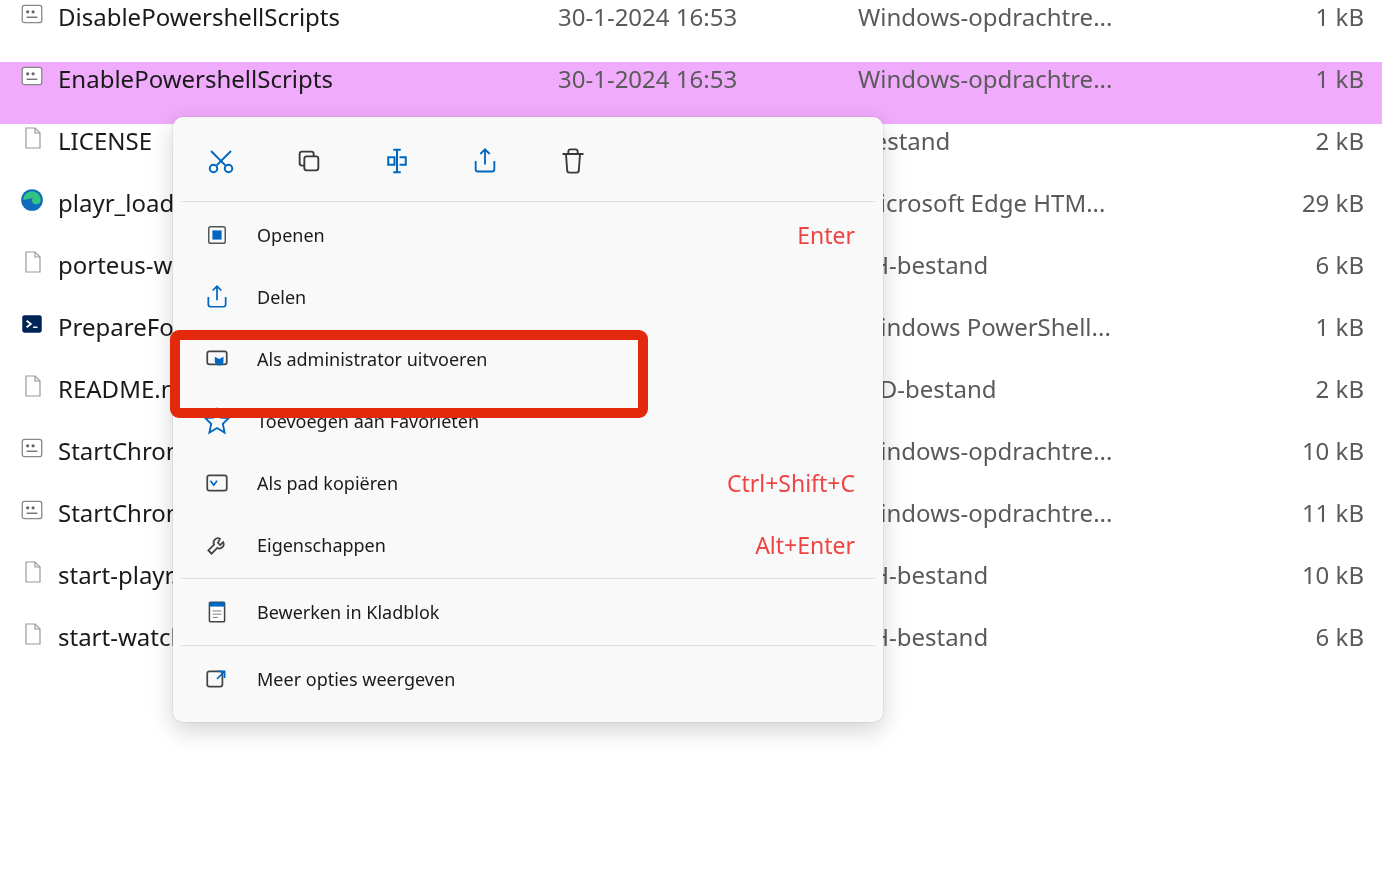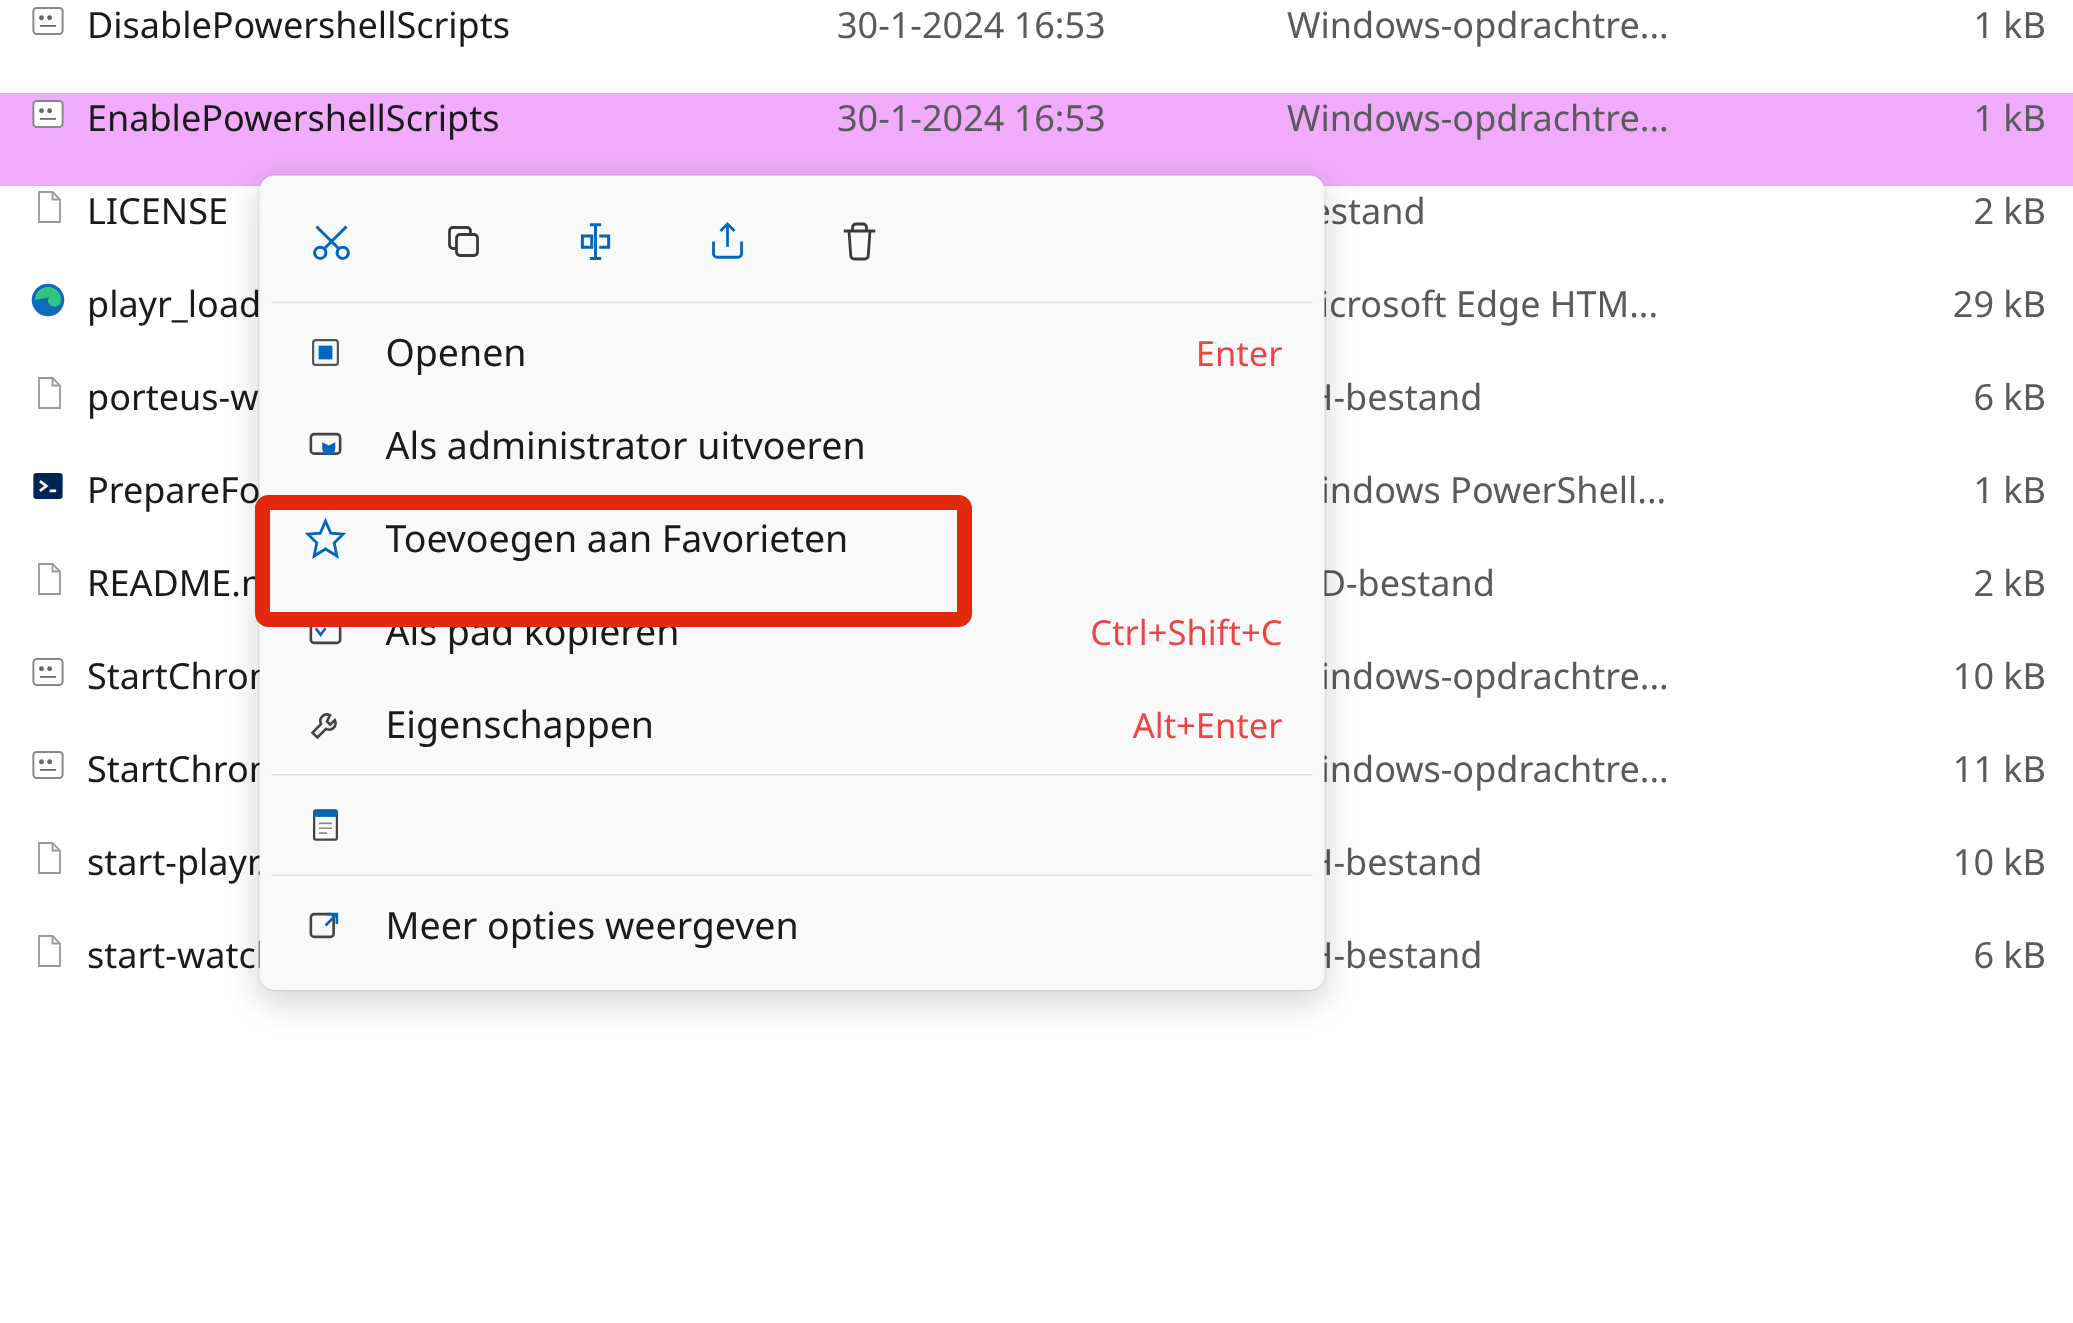--- a/index.html
+++ b/index.html
@@ -110,21 +110,21 @@
     margin-right: 24px;
     display: flex;
     align-items: center;
     justify-content: center;
     color: #444;
     font-size: 24px;
     flex-shrink: 0;
   }
   .cm-item-label {
     flex: 1;
-    font-size: 25px;
+    font-size: 18px;
   }
   .cm-item-shortcut {
     color: #ef4444;
     font-size: 23px;
   }
 
   
   .highlight-box {
     position: absolute;
     border: 10px solid #e3290b;
@@ -325,20 +325,29 @@
     <span class="cm-item-icon">
       <svg width="22" height="22" viewBox="0 0 24 24">
           <rect x="3" y="3" width="18" height="18" rx="2" fill="none" stroke="#555" stroke-width="1.6"></rect>
           <rect x="7" y="7" width="10" height="10" fill="#0067c0"></rect>
         </svg>
     </span>
     <span class="cm-item-label">Openen</span>
     <span class="cm-item-shortcut">Enter</span>
   </div>
 
+  <div class="cm-item">
+    <span class="cm-item-icon">
+      <svg width="26" height="26" viewBox="0 0 24 24" fill="none" stroke="#0067c0" stroke-width="1.6">
+          <path d="M4 12v7a2 2 0 0 0 2 2h12a2 2 0 0 0 2-2v-7"></path>
+          <path d="M16 6l-4-4-4 4M12 2v13"></path>
+        </svg>
+    </span>
+    <span class="cm-item-label">Delen</span>
+  </div>
 
   <div class="cm-item">
     <span class="cm-item-icon">
       <svg width="26" height="26" viewBox="0 0 24 24">
           <rect x="3" y="5" width="18" height="12" rx="2" fill="none" stroke="#444" stroke-width="1.6"></rect>
           <path d="M14 12l4-2v4a4 4 0 0 1-4 4 4 4 0 0 1-4-4v-4z" fill="#0067c0"></path>
         </svg>
     </span>
     <span class="cm-item-label">Als administrator uitvoeren</span>
   </div>
@@ -379,20 +388,21 @@
   <div class="cm-item">
     <span class="cm-item-icon">
       <svg width="26" height="26" viewBox="0 0 24 24">
           <rect x="5" y="3" width="14" height="18" rx="1" fill="#fff" stroke="#444" stroke-width="1.4"></rect>
           <rect x="5" y="3" width="14" height="4" fill="#0067c0"></rect>
           <line x1="8" y1="11" x2="16" y2="11" stroke="#888"></line>
           <line x1="8" y1="14" x2="16" y2="14" stroke="#888"></line>
           <line x1="8" y1="17" x2="13" y2="17" stroke="#888"></line>
         </svg>
     </span>
+    <span class="cm-item-label">Bewerken in Kladblok</span>
   </div>
 
   <div class="cm-divider"></div>
 
   <div class="cm-item">
     <span class="cm-item-icon">
       <svg width="26" height="26" viewBox="0 0 24 24" fill="none" stroke="#444" stroke-width="1.6">
           <rect x="3" y="5" width="14" height="14" rx="2"></rect>
           <path d="M13 5h6v6" stroke="#0067c0"></path>
           <path d="M19 5l-7 7" stroke="#0067c0"></path>

